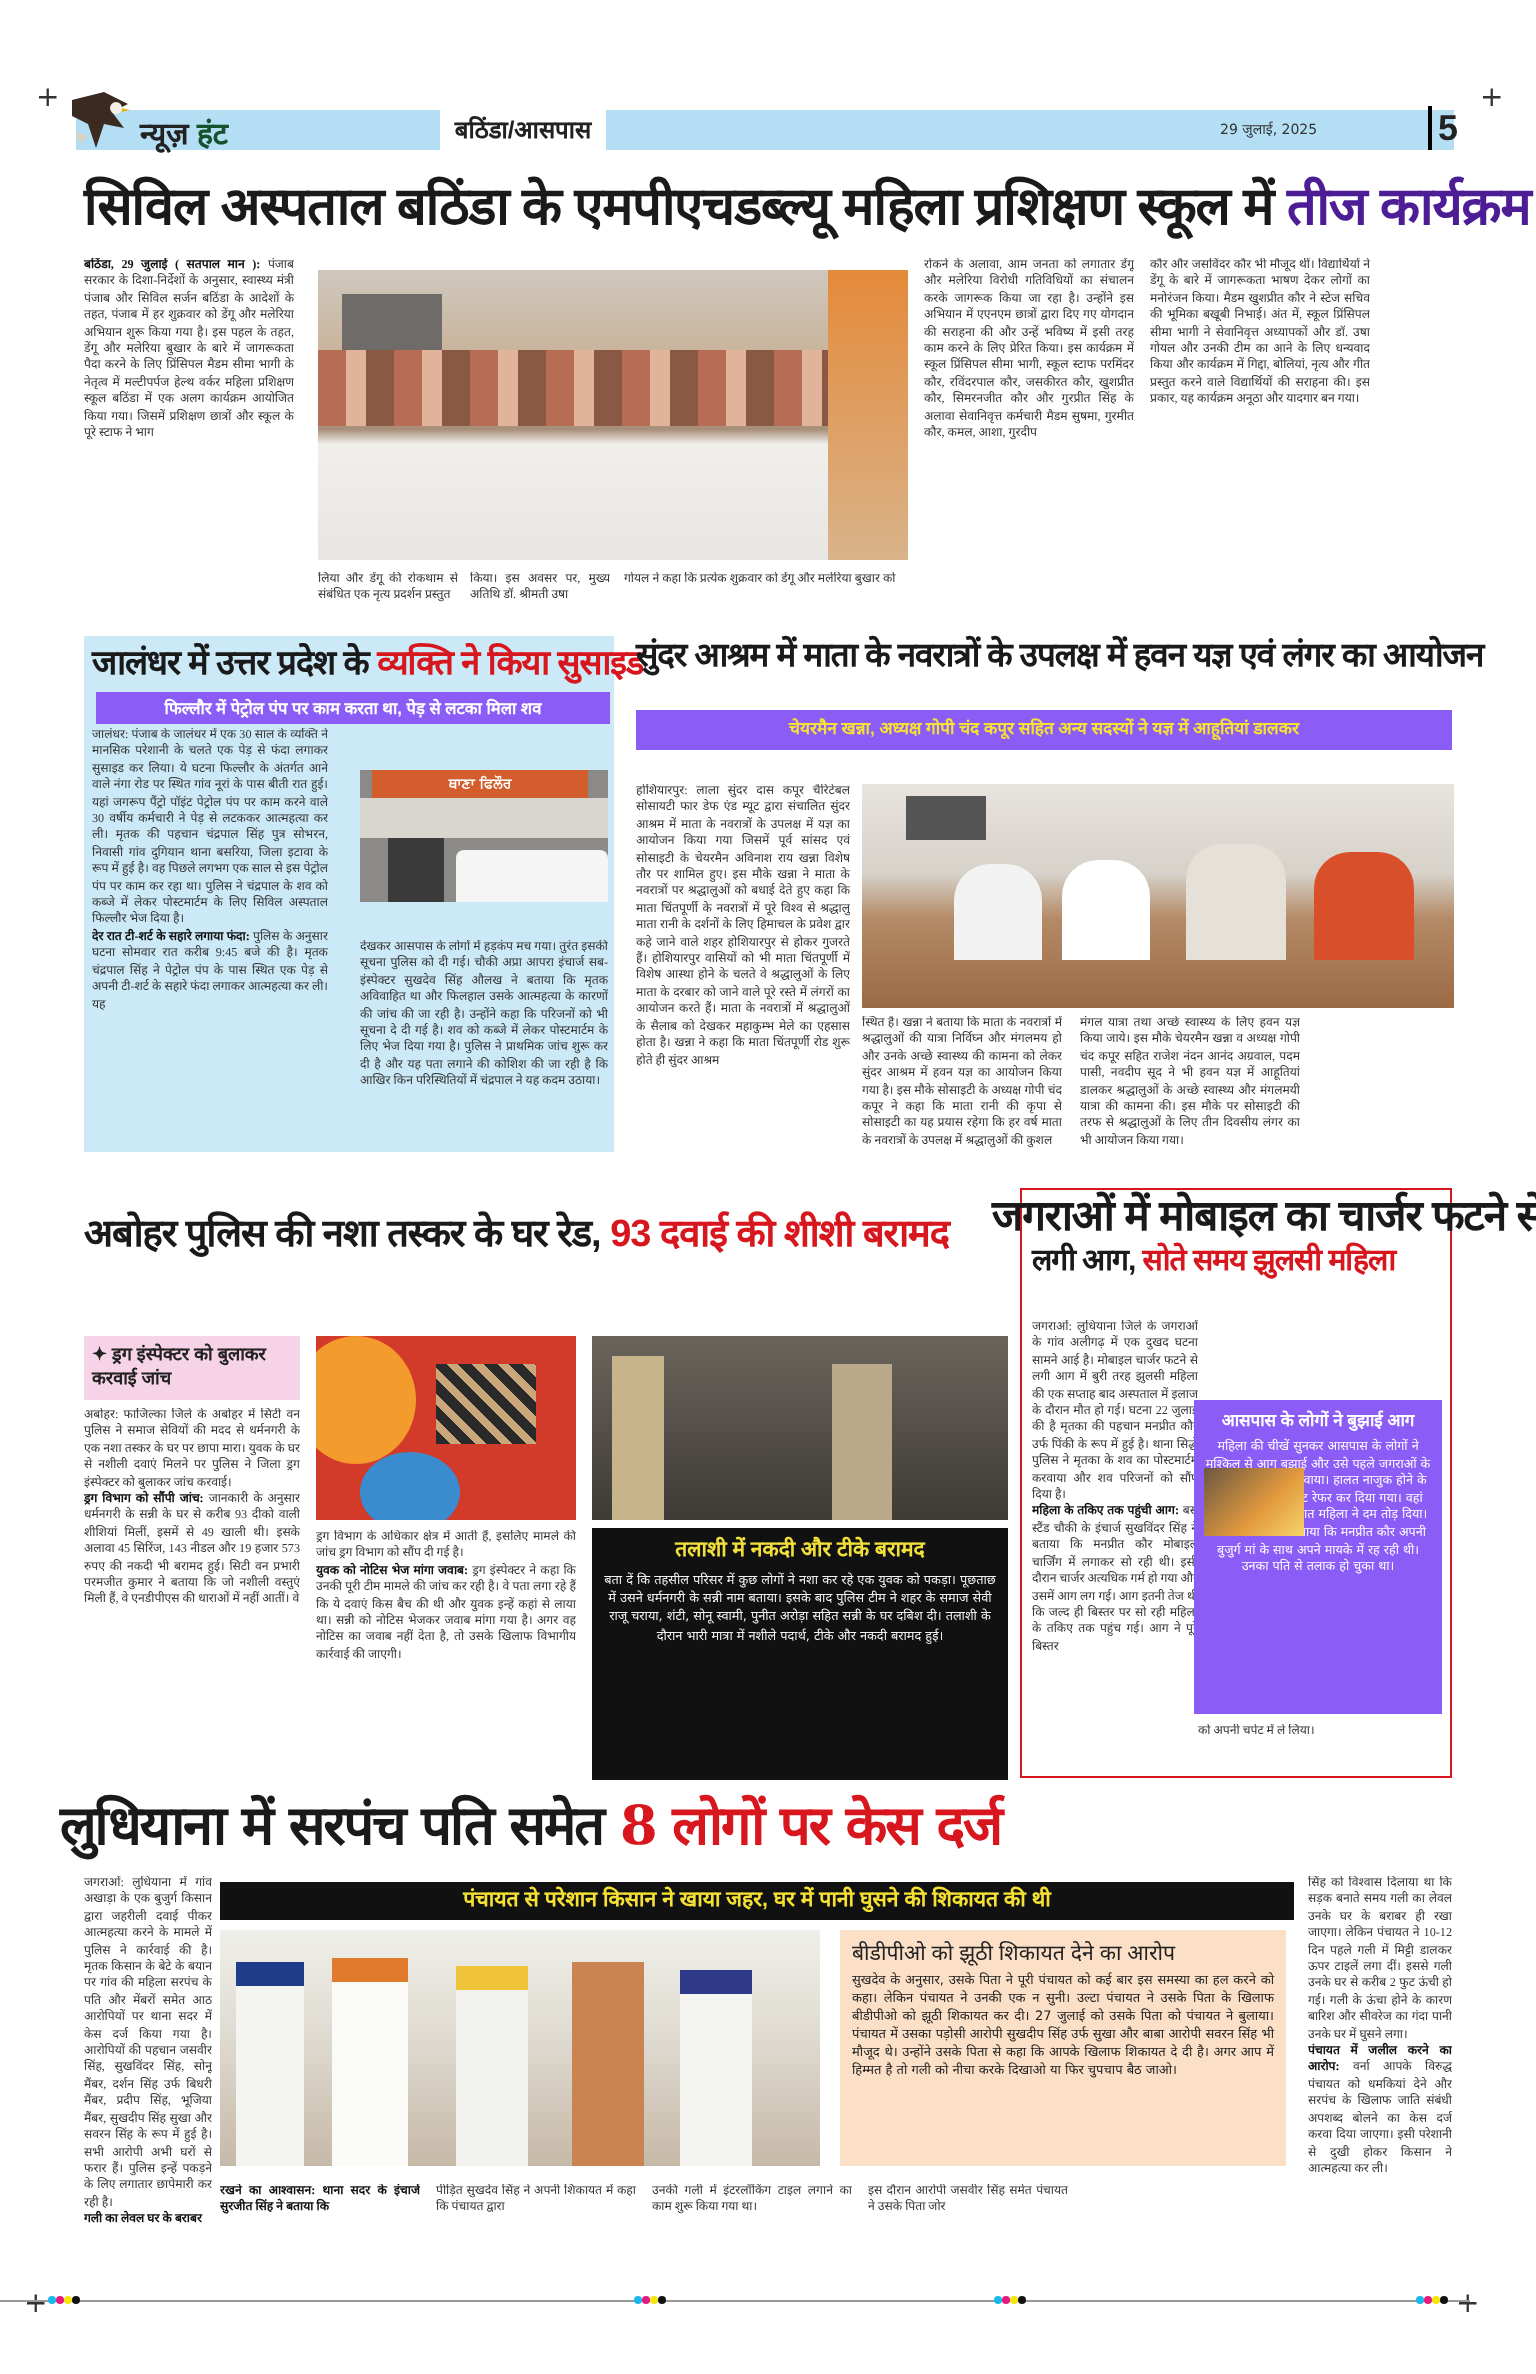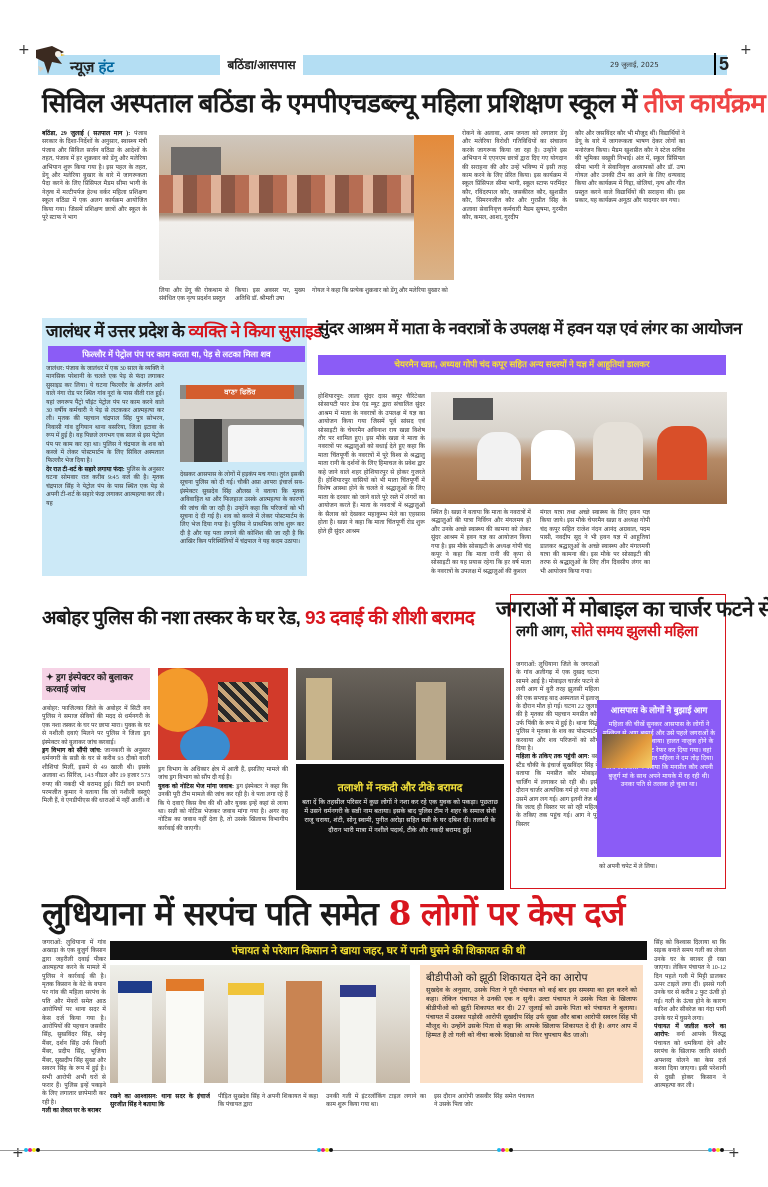--- a/index.html
+++ b/index.html
@@ -3,28 +3,28 @@
 <meta charset="utf-8">
 <style>
   * { box-sizing: border-box; margin: 0; padding: 0; }
   html, body { width: 768px; height: 1187px; background: #ffffff; overflow: hidden; }
   body { font-family: "DejaVu Sans", sans-serif; color: #222; position: relative; }
   .abs { position: absolute; }
   .reg { position: absolute; font-size: 14px; color: #333; line-height: 1; }
   .masthead { left: 38px; top: 55px; width: 689px; height: 20px; background: #b4def3; }
   .logo { left: 34px; top: 44px; width: 62px; height: 34px; }
   .logo-text { left: 70px; top: 56px; font-size: 15px; font-weight: bold; color: #222; white-space: nowrap; font-family: "Liberation Sans", sans-serif; }
-  .logo-text .red { color: #0369a1; }
+  .logo-text .red { color: #14532d; }
   .section-label { left: 220px; top: 55px; height: 20px; width: 83px; background: #fff; font-size: 12px; font-weight: bold; text-align: center; line-height: 20px; font-family: "Liberation Sans", sans-serif; }
   .mast-date { left: 610px; top: 60px; font-size: 7px; color: #333; }
   .page-num { left: 714px; top: 53px; font-size: 18px; font-weight: bold; border-left: 2px solid #000; padding-left: 3px; line-height: 22px; font-family: "Liberation Sans", sans-serif; }
 
   h1, h2, h3, h4 { font-family: "Liberation Sans", sans-serif; font-weight: bold; }
   .headline { white-space: nowrap; color: #1a1a1a; letter-spacing: -0.5px; }
-  .green { color: #ef4444; }
+  .green { color: #4c1d95; }
   .red { color: #d8161e; }
 
   .body-text { font-size: 6.1px; line-height: 8.4px; color: #333; text-align: justify; overflow: hidden; font-family: "Liberation Serif", serif; }
   .body-text b { color: #111; }
 
   .photo { background: linear-gradient(135deg, #b9a48f, #7c6c5a); overflow: hidden; }
 
   .blue-band { background: #8b5cf6; color: #fff; text-align: center; font-family: "Liberation Sans", sans-serif; font-weight: bold; }
   .lightblue-panel { background: #cce9f7; }
   .pink-box { background: #f6d3e6; }
@@ -77,21 +77,21 @@
 <div class="abs body-text" style="left:462px; top:129px; width:105px; height:176px;">रोकने के अलावा, आम जनता को लगातार डेंगू और मलेरिया विरोधी गतिविधियों का संचालन करके जागरूक किया जा रहा है। उन्होंने इस अभियान में एएनएम छात्रों द्वारा दिए गए योगदान की सराहना की और उन्हें भविष्य में इसी तरह काम करने के लिए प्रेरित किया। इस कार्यक्रम में स्कूल प्रिंसिपल सीमा भागी, स्कूल स्टाफ परमिंदर कौर, रविंदरपाल कौर, जसकीरत कौर, खुशप्रीत कौर, सिमरनजीत कौर और गुरप्रीत सिंह के अलावा सेवानिवृत्त कर्मचारी मैडम सुषमा, गुरमीत कौर, कमल, आशा, गुरदीप</div>
 <div class="abs body-text" style="left:575px; top:129px; width:110px; height:176px;">कौर और जसविंदर कौर भी मौजूद थीं। विद्यार्थियों ने डेंगू के बारे में जागरूकता भाषण देकर लोगों का मनोरंजन किया। मैडम खुशप्रीत कौर ने स्टेज सचिव की भूमिका बखूबी निभाई। अंत में, स्कूल प्रिंसिपल सीमा भागी ने सेवानिवृत्त अध्यापकों और डॉ. उषा गोयल और उनकी टीम का आने के लिए धन्यवाद किया और कार्यक्रम में गिद्दा, बोलियां, नृत्य और गीत प्रस्तुत करने वाले विद्यार्थियों की सराहना की। इस प्रकार, यह कार्यक्रम अनूठा और यादगार बन गया।</div>
 
 <div class="abs lightblue-panel" style="left:42px; top:318px; width:265px; height:258px;"></div>
 <h2 class="abs headline" style="left:46px; top:320px; font-size:17px; line-height:24px;"><span>जालंधर में उत्तर प्रदेश के </span><span class="red">व्यक्ति ने किया सुसाइड</span></h2>
 <div class="abs blue-band" style="left:48px; top:346px; width:257px; height:16px; font-size:8.3px; line-height:16px;">फिल्लौर में पेट्रोल पंप पर काम करता था, पेड़ से लटका मिला शव</div>
 <div class="abs body-text" style="left:46px; top:364px; width:118px; height:210px;">
   <span>जालंधर: पंजाब के जालंधर में एक 30 साल के व्यक्ति ने मानसिक परेशानी के चलते एक पेड़ से फंदा लगाकर सुसाइड कर लिया। ये घटना फिल्लौर के अंतर्गत आने वाले नंगा रोड पर स्थित गांव नूरां के पास बीती रात हुई। यहां जगरूप पैंट्रो पॉइंट पेट्रोल पंप पर काम करने वाले 30 वर्षीय कर्मचारी ने पेड़ से लटककर आत्महत्या कर ली। मृतक की पहचान चंद्रपाल सिंह पुत्र सोभरन, निवासी गांव दुगियान थाना बसरिया, जिला इटावा के रूप में हुई है। वह पिछले लगभग एक साल से इस पेट्रोल पंप पर काम कर रहा था। पुलिस ने चंद्रपाल के शव को कब्जे में लेकर पोस्टमार्टम के लिए सिविल अस्पताल फिल्लौर भेज दिया है।</span><br>
   <b>देर रात टी-शर्ट के सहारे लगाया फंदा:</b> <span>पुलिस के अनुसार घटना सोमवार रात करीब 9:45 बजे की है। मृतक चंद्रपाल सिंह ने पेट्रोल पंप के पास स्थित एक पेड़ से अपनी टी-शर्ट के सहारे फंदा लगाकर आत्महत्या कर ली। यह</span>
 </div>
-<div class="abs photo" style="left:180px; top:385px; width:124px; height:77px; background:#8c8a86;">
+<div class="abs photo" style="left:180px; top:385px; width:124px; height:66px; background:#8c8a86;">
   <div style="position:absolute; left:6px; top:0; width:108px; height:14px; background:#d45d2d; color:#fff; font-size:7px; font-weight:bold; text-align:center; line-height:14px;">ਥਾਣਾ ਫਿਲੌਰ</div>
   <div style="position:absolute; left:0; top:14px; width:124px; height:20px; background:#d9d5cf;"></div>
   <div style="position:absolute; left:48px; top:40px; width:76px; height:40px; background:#f5f5f5; border-radius:4px 4px 0 0;"></div>
   <div style="position:absolute; left:14px; top:34px; width:28px; height:46px; background:#3a3a3a;"></div>
 </div>
 <div class="abs body-text" style="left:180px; top:470px; width:124px; height:104px;">देखकर आसपास के लोगों में हड़कंप मच गया। तुरंत इसकी सूचना पुलिस को दी गई। चौकी अप्रा आपरा इंचार्ज सब-इंस्पेक्टर सुखदेव सिंह औलख ने बताया कि मृतक अविवाहित था और फिलहाल उसके आत्महत्या के कारणों की जांच की जा रही है। उन्होंने कहा कि परिजनों को भी सूचना दे दी गई है। शव को कब्जे में लेकर पोस्टमार्टम के लिए भेज दिया गया है। पुलिस ने प्राथमिक जांच शुरू कर दी है और यह पता लगाने की कोशिश की जा रही है कि आखिर किन परिस्थितियों में चंद्रपाल ने यह कदम उठाया।</div>
 
 <h2 class="abs headline" style="left:318px; top:316px; font-size:16.5px; line-height:24px;">सुंदर आश्रम में माता के नवरात्रों के उपलक्ष में हवन यज्ञ एवं लंगर का आयोजन</h2>
 <div class="abs blue-band" style="left:318px; top:355px; width:408px; height:20px; font-size:8.6px; line-height:15px; padding-top:2px;">
   <div style="color:#f5e034;">चेयरमैन खन्ना, अध्यक्ष गोपी चंद कपूर सहित अन्य सदस्यों ने यज्ञ में आहूतियां डालकर</div>
@@ -119,40 +119,40 @@
   <div style="position:absolute; left:60px; top:14px; width:50px; height:40px; background: repeating-linear-gradient(45deg,#2a2a2a 0 5px,#c9a77a 5px 9px);"></div>
 </div>
 <div class="abs body-text" style="left:158px; top:765px; width:130px; height:125px;">
   <span>ड्रग विभाग के अधिकार क्षेत्र में आती हैं, इसलिए मामले की जांच ड्रग विभाग को सौंप दी गई है।</span><br>
   <b>युवक को नोटिस भेज मांगा जवाब:</b> <span>ड्रग इंस्पेक्टर ने कहा कि उनकी पूरी टीम मामले की जांच कर रही है। वे पता लगा रहे हैं कि ये दवाएं किस बैच की थी और युवक इन्हें कहां से लाया था। सन्नी को नोटिस भेजकर जवाब मांगा गया है। अगर वह नोटिस का जवाब नहीं देता है, तो उसके खिलाफ विभागीय कार्रवाई की जाएगी।</span>
 </div>
 <div class="abs photo" style="left:296px; top:668px; width:208px; height:92px; background:linear-gradient(180deg,#6a645c,#3e3a35);">
   <div style="position:absolute; left:10px; top:10px; width:26px; height:82px; background:#c8b48b;"></div>
   <div style="position:absolute; left:120px; top:14px; width:30px; height:78px; background:#b9a88a;"></div>
 </div>
-<div class="abs black-box" style="left:296px; top:764px; width:208px; height:126px; padding:16px 6px;">
+<div class="abs black-box" style="left:296px; top:764px; width:208px; height:126px; padding:4px 6px;">
   <div style="font-family:'Liberation Sans',sans-serif; font-weight:bold; font-size:10.5px; color:#f2e03a; text-align:center; line-height:14px;">तलाशी में नकदी और टीके बरामद</div>
   <div style="font-size:6.4px; line-height:9.2px; color:#f2f2f2; margin-top:4px; text-align:center;">बता दें कि तहसील परिसर में कुछ लोगों ने नशा कर रहे एक युवक को पकड़ा। पूछताछ में उसने धर्मनगरी के सन्नी नाम बताया। इसके बाद पुलिस टीम ने शहर के समाज सेवी राजू चराया, शंटी, सोनू स्वामी, पुनीत अरोड़ा सहित सन्नी के घर दबिश दी। तलाशी के दौरान भारी मात्रा में नशीले पदार्थ, टीके और नकदी बरामद हुई।</div>
 </div>
 
 <div class="abs red-border" style="left:510px; top:594px; width:216px; height:295px;"></div>
 <h2 class="abs headline" style="left:496px; top:598px; font-size:21px; line-height:22px;">जगराओं में मोबाइल का चार्जर फटने से</h2>
 <h2 class="abs headline" style="left:516px; top:620px; font-size:15px; line-height:22px;"><span>लगी आग, </span><span class="red">सोते समय झुलसी महिला</span></h2>
 <div class="abs body-text" style="left:516px; top:660px; width:83px; height:226px;">
   <span>जगराओं: लुधियाना जिले के जगराओं के गांव अलीगढ़ में एक दुखद घटना सामने आई है। मोबाइल चार्जर फटने से लगी आग में बुरी तरह झुलसी महिला की एक सप्ताह बाद अस्पताल में इलाज के दौरान मौत हो गई। घटना 22 जुलाई की है मृतका की पहचान मनप्रीत कौर उर्फ पिंकी के रूप में हुई है। थाना सिद्धे पुलिस ने मृतका के शव का पोस्टमार्टम करवाया और शव परिजनों को सौंप दिया है।</span><br>
   <b>महिला के तकिए तक पहुंची आग:</b> <span>बस स्टैंड चौकी के इंचार्ज सुखविंदर सिंह ने बताया कि मनप्रीत कौर मोबाइल चार्जिंग में लगाकर सो रही थी। इसी दौरान चार्जर अत्यधिक गर्म हो गया और उसमें आग लग गई। आग इतनी तेज थी कि जल्द ही बिस्तर पर सो रही महिला के तकिए तक पहुंच गई। आग ने पूरे बिस्तर</span>
 </div>
 <div class="abs green-box" style="left:597px; top:700px; width:124px; height:157px; padding:4px 5px;">
   <div style="font-family:'Liberation Sans',sans-serif; font-weight:bold; font-size:8.5px; line-height:12px; text-align:center;">आसपास के लोगों ने बुझाई आग</div>
   <div style="position:absolute; left:5px; top:34px; width:50px; height:34px; background:linear-gradient(135deg,#6b5843,#e39a3d 60%,#f6d36a);"></div>
   <div style="font-size:6.3px; line-height:8.6px; margin-top:4px; text-align:center;">महिला की चीखें सुनकर आसपास के लोगों ने मुश्किल से आग बुझाई और उसे पहले जगराओं के अस्पताल में भर्ती करवाया। हालत नाजुक होने के कारण उसे फरीदकोट रेफर कर दिया गया। वहां इलाज के दौरान देर रात महिला ने दम तोड़ दिया। जांच अधिकारी ने बताया कि मनप्रीत कौर अपनी बुजुर्ग मां के साथ अपने मायके में रह रही थी। उनका पति से तलाक हो चुका था।</div>
 </div>
 <div class="abs body-text" style="left:599px; top:862px; width:120px; height:12px;">को अपनी चपेट में ले लिया।</div>
 
-<h1 class="abs headline" style="left:42px; top:896px; font-size:33px; line-height:36px; font-family:'DejaVu Serif',serif; font-weight:bold; letter-spacing:-1px;"><span>लुधियाना में सरपंच पति समेत </span><span class="red">8 लोगों पर केस दर्ज</span></h1>
+<h1 class="abs headline" style="left:30px; top:896px; font-size:27px; line-height:36px; font-family:'DejaVu Serif',serif; font-weight:bold; letter-spacing:-1px;"><span>लुधियाना में सरपंच पति समेत </span><span class="red">8 लोगों पर केस दर्ज</span></h1>
 <div class="abs body-text" style="left:42px; top:938px; width:64px; height:200px;">
   <span>जगराओं: लुधियाना में गांव अखाड़ा के एक बुजुर्ग किसान द्वारा जहरीली दवाई पीकर आत्महत्या करने के मामले में पुलिस ने कार्रवाई की है। मृतक किसान के बेटे के बयान पर गांव की महिला सरपंच के पति और मेंबरों समेत आठ आरोपियों पर थाना सदर में केस दर्ज किया गया है। आरोपियों की पहचान जसवीर सिंह, सुखविंदर सिंह, सोनू मैंबर, दर्शन सिंह उर्फ बिधरी मैंबर, प्रदीप सिंह, भूजिया मैंबर, सुखदीप सिंह सुखा और सवरन सिंह के रूप में हुई है। सभी आरोपी अभी घरों से फरार हैं। पुलिस इन्हें पकड़ने के लिए लगातार छापेमारी कर रही है।</span><br>
   <b>गली का लेवल घर के बराबर</b>
 </div>
 <div class="abs" style="left:110px; top:941px; width:537px; height:19px; background:#111; color:#f5e034; text-align:center; font-family:'Liberation Sans',sans-serif; font-weight:bold; font-size:10.6px; line-height:19px;">पंचायत से परेशान किसान ने खाया जहर, घर में पानी घुसने की शिकायत की थी</div>
 <div class="abs photo" style="left:110px; top:965px; width:300px; height:118px; background:linear-gradient(180deg,#efefe9 0%,#e1ddd4 40%,#c6b9a8 100%);">
   <div style="position:absolute; left:8px; top:16px; width:34px; height:102px; background:#f4f4f0; border-top:12px solid #1e3c8a;"></div>
   <div style="position:absolute; left:56px; top:14px; width:38px; height:104px; background:#fafaf6; border-top:12px solid #e17a2a;"></div>
   <div style="position:absolute; left:118px; top:18px; width:36px; height:100px; background:#f2f2ee; border-top:12px solid #f0c43a;"></div>
   <div style="position:absolute; left:176px; top:16px; width:36px; height:102px; background:#c98452;"></div>

